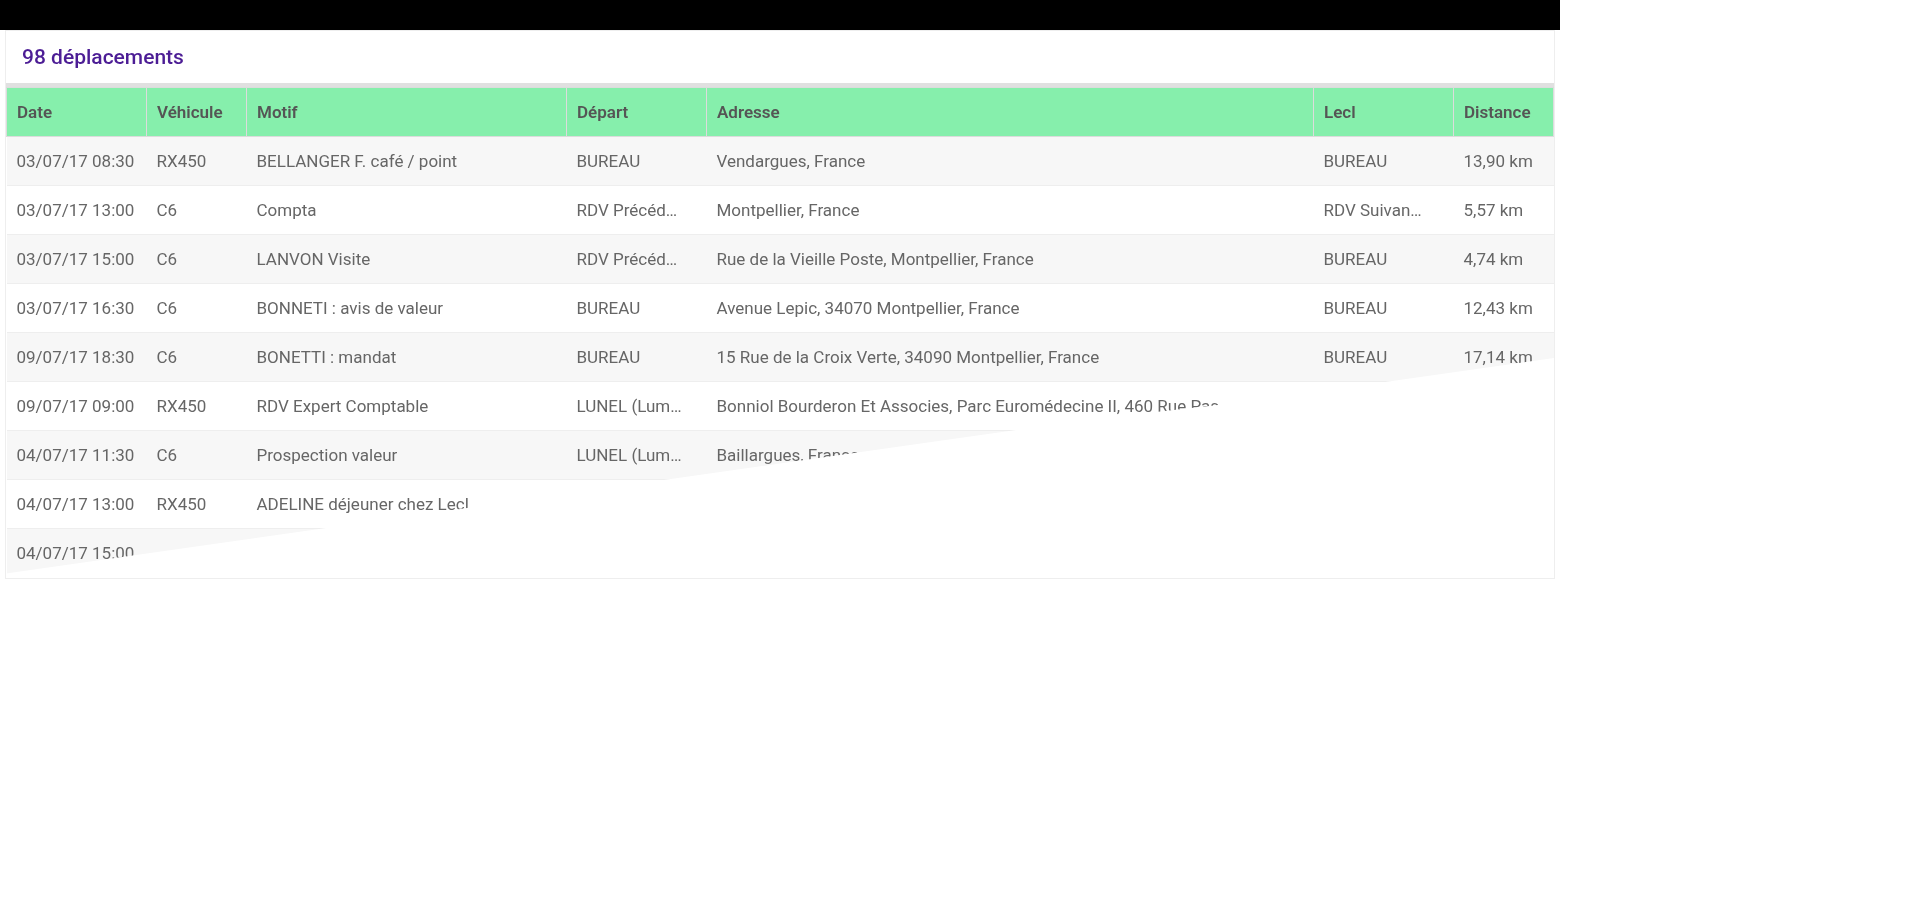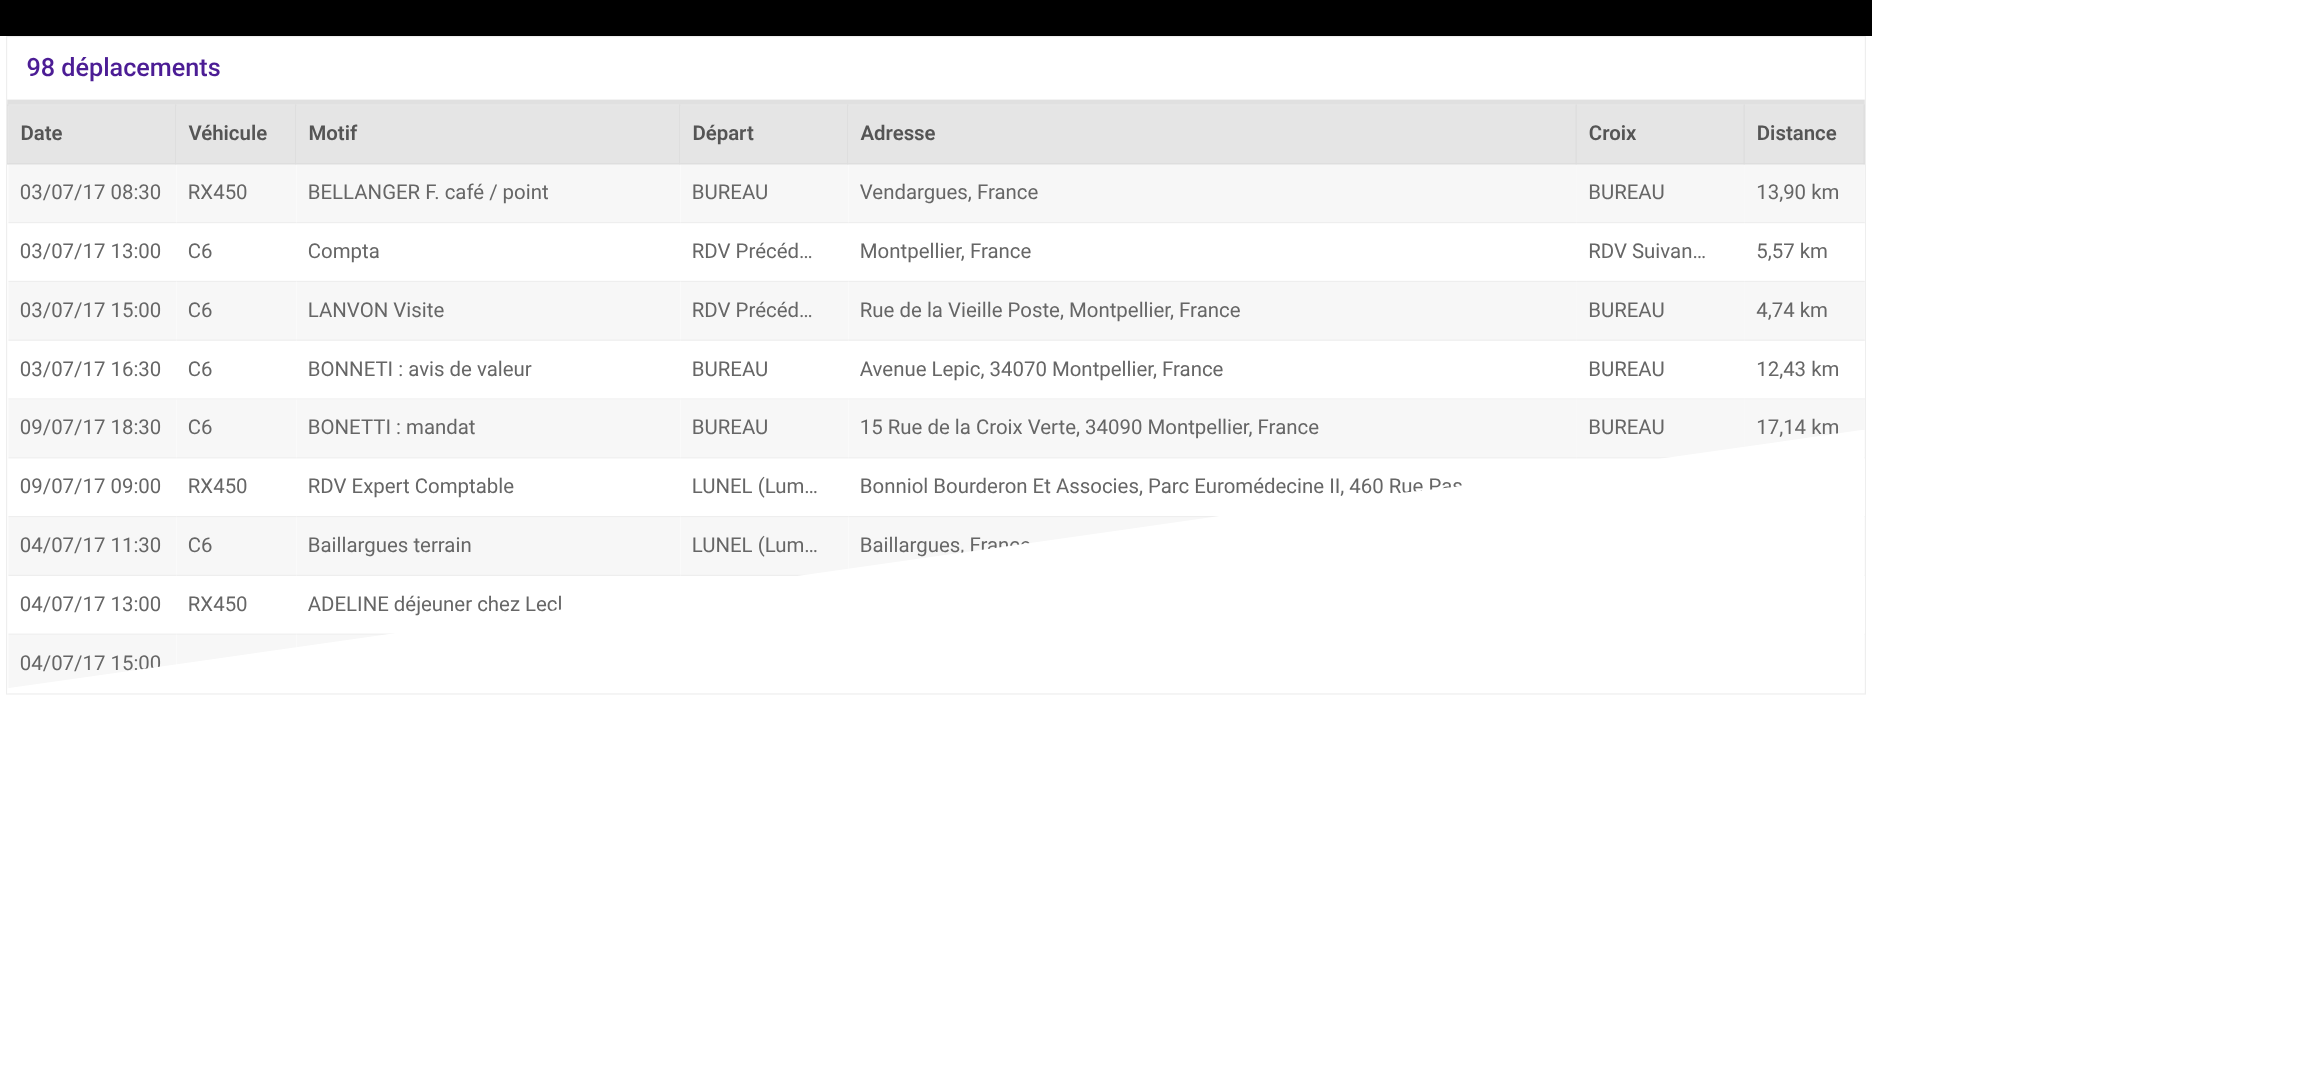--- a/index.html
+++ b/index.html
@@ -35,21 +35,21 @@
       border-collapse: collapse;
       table-layout: fixed;
     }
     thead th {
       text-align: left;
       font-size: 17px;
       font-weight: 600;
       color: #555;
       padding: 14px 10px;
       border: 1px solid #dcdcdc;
-      background: #e5e5e5;
+      background: #86efac;
     }
     tbody td {
       font-size: 17px;
       color: #666;
       padding: 14px 10px;
       border-top: 1px solid #eee;
       border-bottom: 1px solid #eee;
       white-space: nowrap;
       overflow: hidden;
       text-overflow: ellipsis;
@@ -106,21 +106,21 @@
         <col class="c-suite">
         <col class="c-distance">
       </colgroup>
       <thead>
         <tr>
           <th>Date</th>
           <th>Véhicule</th>
           <th>Motif</th>
           <th>Départ</th>
           <th>Adresse</th>
-          <th>Croix</th>
+          <th>Lecl</th>
           <th>Distance</th>
         </tr>
       </thead>
       <tbody id="rows-body">
       <tr>
             <td>03/07/17 08:30</td>
             <td>RX450</td>
             <td>BELLANGER F. café / point</td>
             <td>BUREAU</td>
             <td>Vendargues, France</td>
@@ -168,21 +168,21 @@
             <td>RX450</td>
             <td>RDV Expert Comptable</td>
             <td>LUNEL (Lum…</td>
             <td>Bonniol Bourderon Et Associes, Parc Euromédecine II, 460 Rue Pas…</td>
             <td></td>
             <td></td>
           </tr>
           <tr>
             <td>04/07/17 11:30</td>
             <td>C6</td>
-            <td>Baillargues terrain</td>
+            <td>Prospection valeur</td>
             <td>LUNEL (Lum…</td>
             <td>Baillargues, France</td>
             <td></td>
             <td></td>
           </tr>
           <tr>
             <td>04/07/17 13:00</td>
             <td>RX450</td>
             <td>ADELINE déjeuner chez Lecl…</td>
             <td></td>

